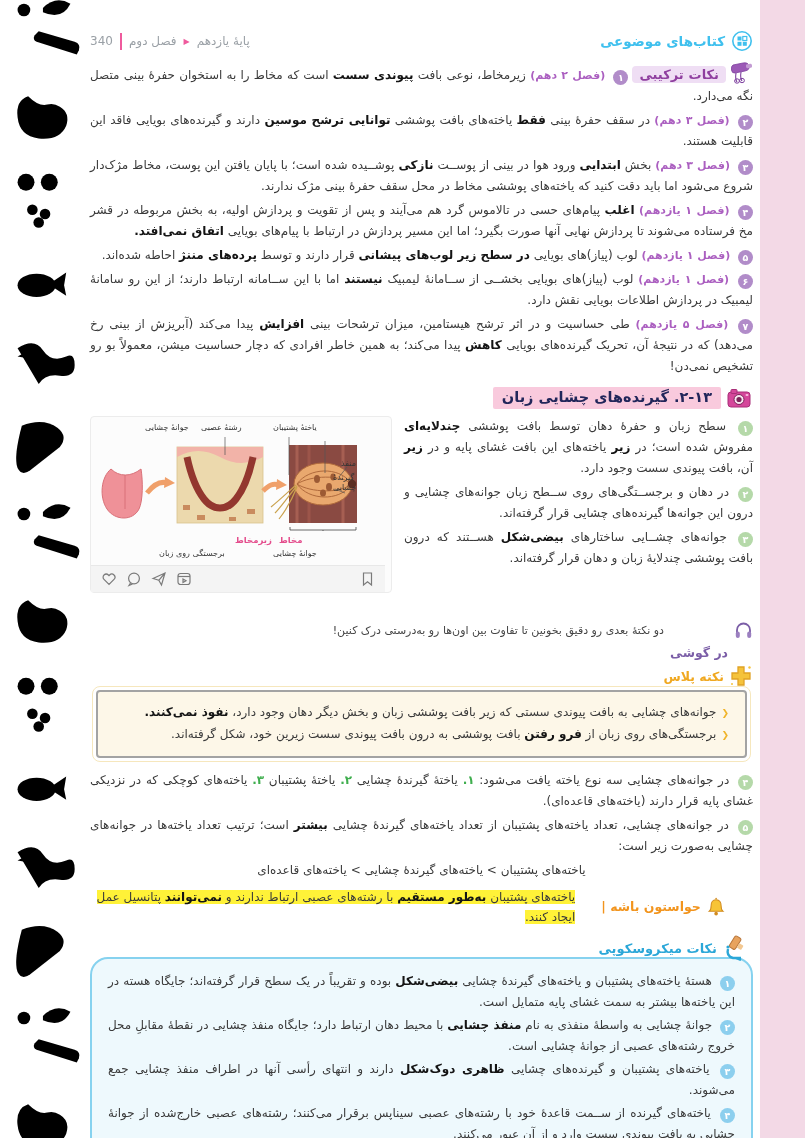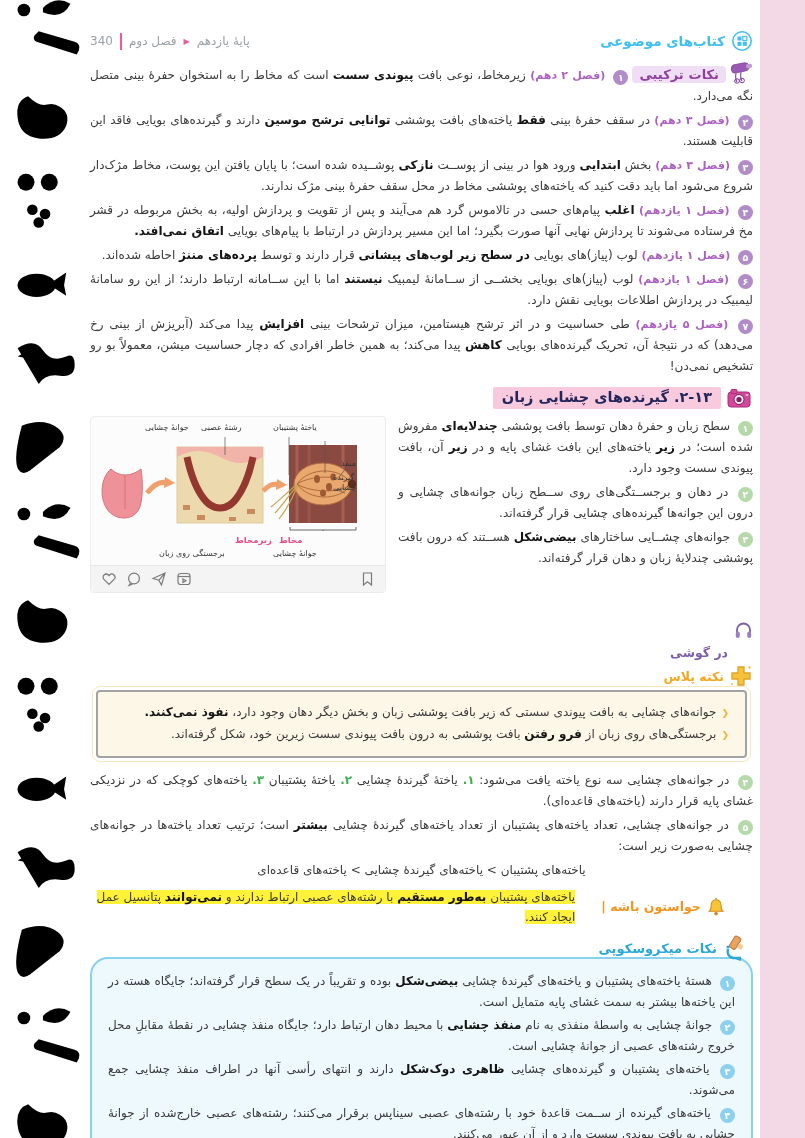--- a/index.html
+++ b/index.html
@@ -30,21 +30,21 @@
   .hl{background:#fff238;} .hlb{background:#fff238;font-weight:bold;color:#141414;}
   .sec-label{font-weight:bold;font-size:13px;color:#8f3f9f;background:#efdef4;border-radius:4px;
              padding:1px 7px;margin-left:4px;}
   .icon{vertical-align:-5px;margin-left:3px;}
   
   .taste-title{display:flex;gap:6px;margin:10px 0 7px 0;}
   .title-text{background:#f9cadd;color:#22265a;font-weight:bold;font-size:14.5px;padding:2px 9px 3px 9px;border-radius:2px;}
   .cols{display:flex;gap:12px;align-items:flex-start;}
   .col-text{flex:1 1 auto;}
   
-  .fig-card{flex:0 0 282px;background:#fcfcfc;border:1px solid #ececec;border-radius:4px;padding:6px 6px 0 6px;}
+  .fig-card{flex:0 0 282px;background:#fcfcfc;border:1px solid #ececec;border-radius:4px;padding:6px 12px 0 6px;}
   .fig-area{position:relative;height:138px;direction:rtl;}
   .fig-svg{position:absolute;left:0;top:12px;width:268px;height:96px;}
   .flbl{position:absolute;font-size:8px;color:#333;white-space:nowrap;}
   .flbl.pink{color:#e44e8d;font-weight:bold;font-size:8.5px;}
   .fig-icons{display:flex;direction:ltr;align-items:center;background:#f4f4f4;margin:4px -6px 0 -6px;
              padding:5px 10px;border-top:1px solid #e8e8e8;gap:9px;}
   .fig-icons svg{stroke:#7a7a7a;fill:none;stroke-width:1.2;}
   .sp{flex:1;}
   
   .whisper{display:flex;align-items:center;gap:6px;margin:8px 0 4px 0;}
@@ -309,20 +309,21 @@
       </div>
     </section>
 
     <div class="whisper">
       <svg width="19" height="19" viewBox="0 0 19 19">
         <path d="M3 12 v-3 a6.5 6.5 0 0 1 13 0 v3" fill="none" stroke="#7b5ea7" stroke-width="1.8"></path>
         <rect x="1.8" y="10.5" width="4" height="6.5" rx="2" fill="#9b7fc0"></rect>
         <rect x="13.2" y="10.5" width="4" height="6.5" rx="2" fill="#9b7fc0"></rect>
       </svg>
       <span class="wh-label">در گوشی</span>
+      <span class="wh-text">دو نکتهٔ بعدی رو دقیق بخونین تا تفاوت بین اون‌ها رو به‌درستی درک کنین!</span>
     </div>
 
     <section>
       <div class="plus-head">
         <svg width="24" height="24" viewBox="0 0 24 24">
           <path d="M9 3 h6 v6 h6 v6 h-6 v6 h-6 v-6 H3 V9 h6 Z" fill="#f5c33b" stroke="#e0a225" stroke-width="1.3"></path>
           <circle cx="20.5" cy="3.5" r="1.2" fill="#f5c33b"></circle>
             <circle cx="3" cy="20" r="1" fill="#f5c33b"></circle>
         </svg>
         <span class="plus-label">نکته پلاس</span>

